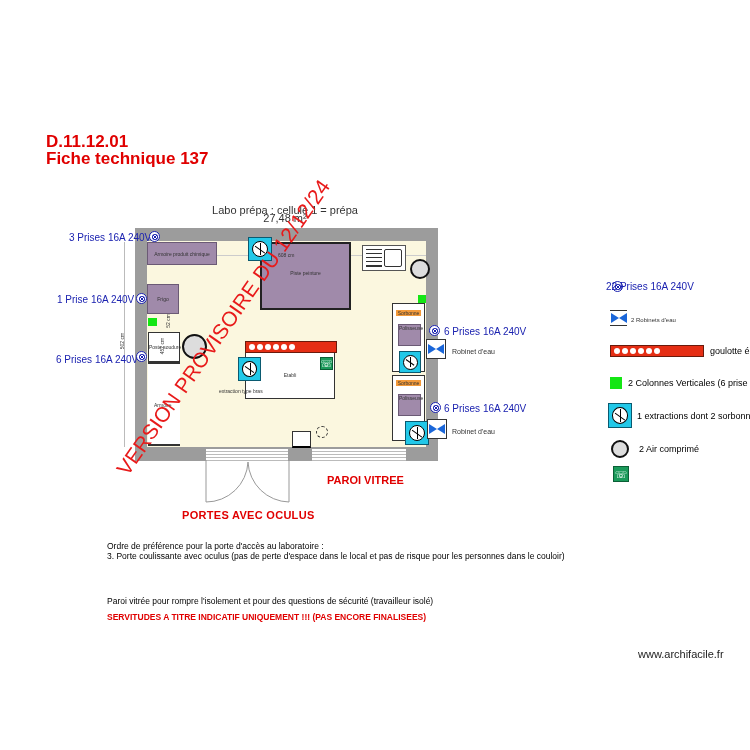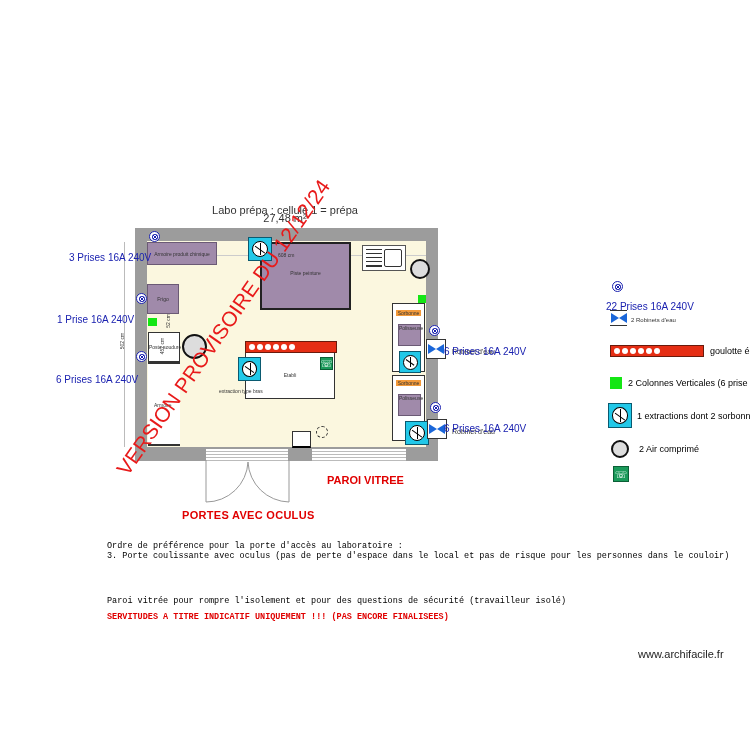--- a/index.html
+++ b/index.html
@@ -1,43 +1,45 @@
 <!DOCTYPE html>
 <html><head>
 <meta charset="utf-8">
 <style>
   html,body{margin:0;padding:0;}
   body{width:750px;height:750px;background:#ffffff;position:relative;overflow:hidden;font-family:"Liberation Sans",sans-serif;}
   .abs{position:absolute;}
   .title{color:#e00000;font-weight:bold;font-size:17px;line-height:17px;}
-  .blue{color:#1b22b0;font-size:10px;white-space:nowrap;margin-top:20px;}
+  .blue{color:#1b22b0;font-size:10px;white-space:nowrap;}
   .small{font-size:6px;color:#333;white-space:nowrap;}
   .tiny{font-size:5px;color:#333;white-space:nowrap;}
   .purple{background:#a08aaa;border:1px solid #6b5a75;box-sizing:border-box;}
   .outlet{width:11px;height:11px;border-radius:50%;background:#fff;border:1px solid #1b22b0;box-sizing:border-box;display:flex;align-items:center;justify-content:center;}
   .outlet span{width:6px;height:6px;border-radius:50%;background:radial-gradient(circle,#1b22b0 30%,#fff 32%,#fff 45%,#1b22b0 47%);}
   .fan{background:#22c8e8;border:1px solid #0a5a70;box-sizing:border-box;display:flex;align-items:center;justify-content:center;}
   .fan .dial{width:75%;height:75%;border-radius:50%;background:#fff;border:1px solid #000;box-sizing:border-box;position:relative;}
   .fan .dial:before{content:"";position:absolute;left:50%;top:10%;height:80%;width:1px;background:#000;}
   .fan .dial:after{content:"";position:absolute;top:50%;left:10%;width:80%;height:1px;background:#000;transform:rotate(35deg);}
   .air{border-radius:50%;background:#ddd;border:2px solid #111;box-sizing:border-box;}
   .green{background:#14e614;}
   .valve{background:#fff;border:1px solid #333;box-sizing:border-box;display:flex;align-items:center;justify-content:center;}
   .valve i{width:0;height:0;border-top:5px solid transparent;border-bottom:5px solid transparent;border-left:8px solid #1a66d9;display:inline-block;}
   .valve i.r{border-left:none;border-right:8px solid #1a66d9;}
   .phone{background:#1a9a5a;border:1px solid #0b5f36;box-sizing:border-box;color:#fff;font-size:10px;display:flex;align-items:center;justify-content:center;}
   .goulotte{background:#e52e14;border:1px solid #6a1a0c;box-sizing:border-box;display:flex;align-items:center;padding-left:3px;gap:2px;}
   .goulotte b{width:6px;height:6px;border-radius:50%;background:#fff;display:inline-block;}
-  .note{font-size:8.5px;color:#000;line-height:9.5px;white-space:nowrap;font-family:Liberation Mono, monospace;}
+  .note{font-size:8.5px;color:#000;line-height:9.5px;white-space:nowrap;}
   .hatch{background:repeating-linear-gradient(180deg,#fff 0,#fff 2px,#bbb 2px,#bbb 3px);}
 </style>
 </head>
 <body>
 
 <div class="abs title" style="left:46px;top:133px;">
+  <div>D.11.12.01</div>
+  <div>Fiche technique 137</div>
 </div>
 
 <div class="abs" style="left:210px;top:206px;width:150px;text-align:center;font-size:11px;color:#333;line-height:8px;">
   <div>Labo prépa : cellule 1 = prépa</div>
   <div>27,48 m²</div>
 </div>
 
 <div class="abs" style="left:135px;top:228px;width:303px;height:233px;background:#9c9c9c;"></div>
 <div class="abs" style="left:147px;top:241px;width:279px;height:206px;background:#fbf7df;"></div>
 

